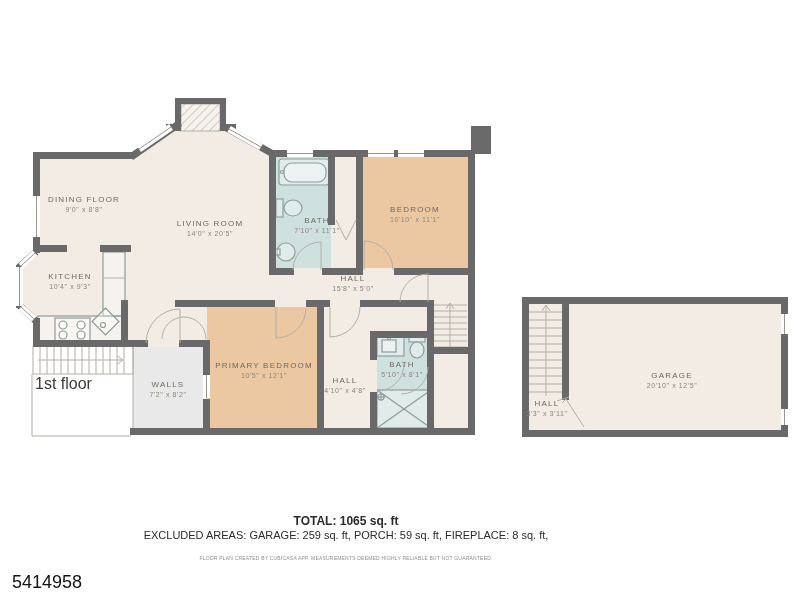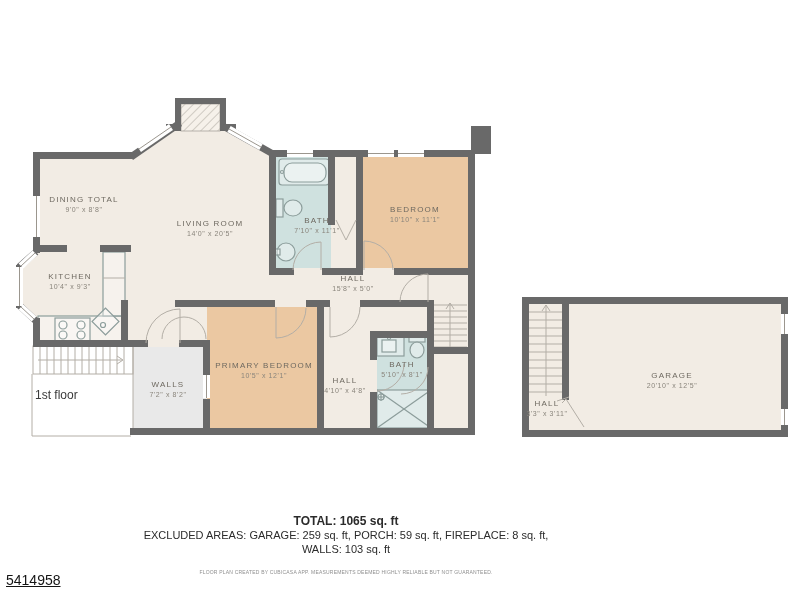--- a/index.html
+++ b/index.html
@@ -19,26 +19,26 @@
   .room-porch{fill:var(--porch);}
   .gap{fill:var(--floor);}
   .thin{stroke:var(--line);stroke-width:1;fill:none;}
   .fix{stroke:var(--fixture);stroke-width:1.2;fill:rgba(255,255,255,0.35);}
   .winw{stroke:#ffffff;stroke-width:7;fill:none;}
   .winl{stroke:#9b968e;stroke-width:1;fill:none;}
   .room-label{position:absolute;transform:translate(-50%,-50%);text-align:center;
               color:var(--labeltext);white-space:nowrap;pointer-events:none;}
   .room-name{font-size:8px;letter-spacing:1.2px;line-height:10px;}
   .room-dims{font-size:7px;letter-spacing:0.6px;line-height:9px;color:var(--dimtext);}
-  .floor-label{position:absolute;left:35px;top:388px;font-size:12px;color:#3a3a3a;}
+  .floor-label{position:absolute;left:35px;top:375px;font-size:16px;color:#3a3a3a;}
   .summary{position:absolute;left:0;top:514px;width:692px;text-align:center;
            color:var(--summarytext);font-size:11px;line-height:14px;}
   .summary .total{font-weight:bold;font-size:12px;}
   .disclaimer{margin-top:9px;font-size:5px;letter-spacing:0.2px;color:var(--disclaimertext);}
-  .photo-id{position:absolute;left:6px;top:572px;font-size:14px;color:var(--idtext);text-decoration:underline;}
+  .photo-id{position:absolute;left:12px;top:572px;font-size:18px;color:var(--idtext);}
 </style>
 </head>
 <body>
 
 <div id="stage">
 
   <svg id="plan-svg" width="800" height="600" viewBox="0 0 800 600">
     <defs>
       <pattern id="hatch" width="6" height="6" patternUnits="userSpaceOnUse" patternTransform="rotate(45)">
         <rect width="6" height="6" fill="#f6f1ea"></rect>
@@ -311,21 +311,21 @@
       <g>
           <line x1="566" y1="399" x2="584" y2="427"></line>
           <line x1="566" y1="399" x2="562" y2="403"></line>
         </g>
       <line x1="557" y1="401" x2="569" y2="397"></line>
       <line class="thin" x1="133" y1="347" x2="133" y2="428"></line>
     </g>
   </svg>
 
   <div class="room-label" style="left:84px;top:204px">
-    <div class="room-name">DINING TOTAL</div>
+    <div class="room-name">DINING FLOOR</div>
     <div class="room-dims">9'0" x 8'8"</div>
   </div>
   <div class="room-label" style="left:210px;top:228px">
     <div class="room-name">LIVING ROOM</div>
     <div class="room-dims">14'0" x 20'5"</div>
   </div>
   <div class="room-label" style="left:70px;top:281px">
     <div class="room-name">KITCHEN</div>
     <div class="room-dims">10'4" x 9'3"</div>
   </div>
@@ -364,18 +364,17 @@
   <div class="room-label" style="left:547px;top:408px">
     <div class="room-name">HALL</div>
     <div class="room-dims">3'3" x 3'11"</div>
   </div>
 
   <div class="floor-label">1st floor</div>
 
   <div class="summary">
     <div class="total">TOTAL: 1065 sq. ft</div>
     <div>EXCLUDED AREAS: GARAGE: 259 sq. ft, PORCH: 59 sq. ft, FIREPLACE: 8 sq. ft,</div>
-    <div>WALLS: 103 sq. ft</div>
     <div class="disclaimer">FLOOR PLAN CREATED BY CUBICASA APP. MEASUREMENTS DEEMED HIGHLY RELIABLE BUT NOT GUARANTEED.</div>
   </div>
 
   <div class="photo-id">5414958</div>
 </div>
 
 </body></html>

